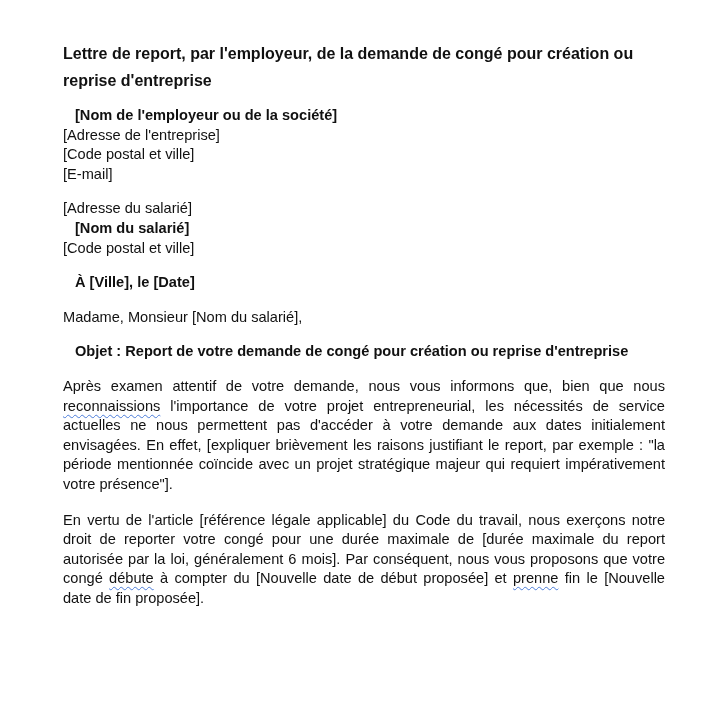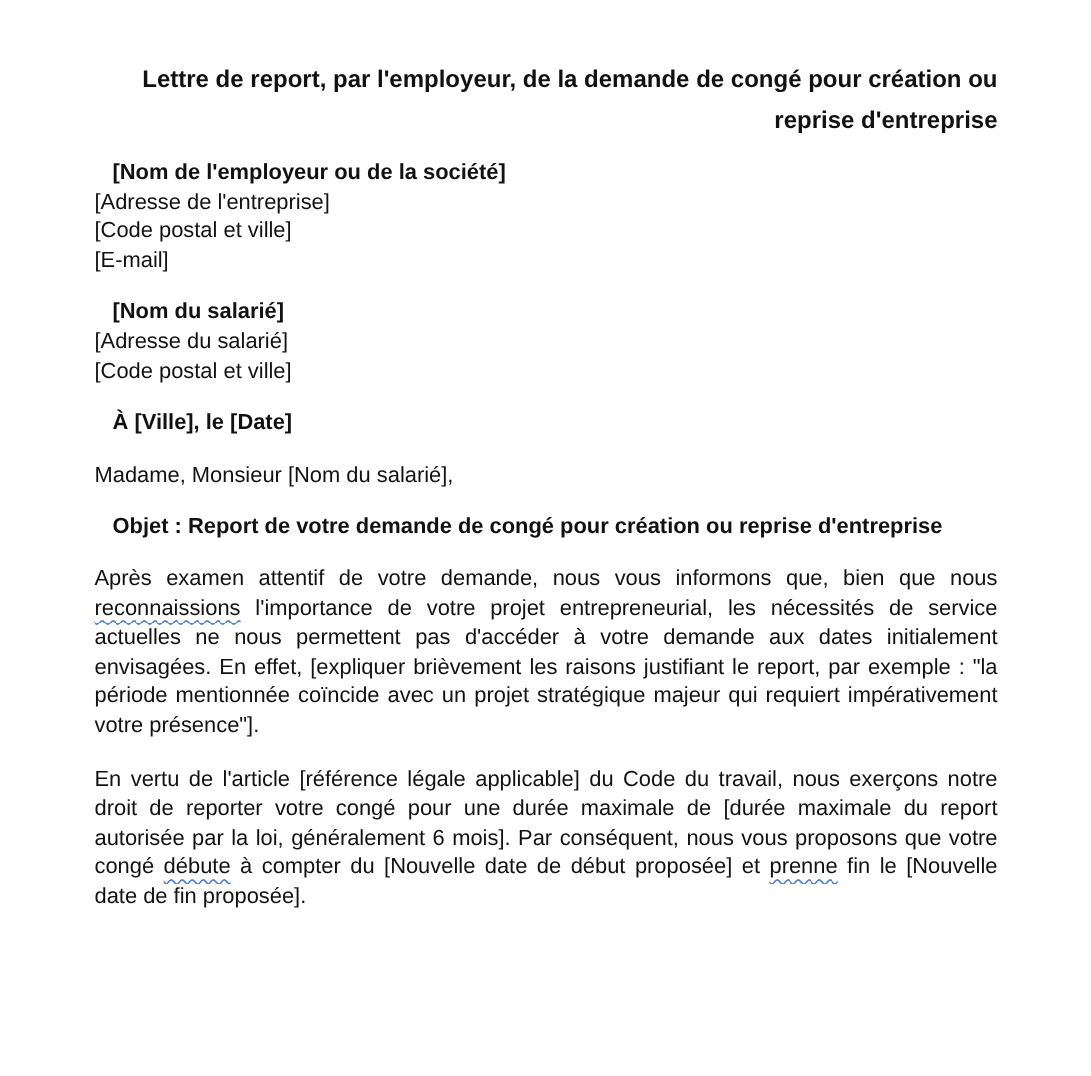--- a/index.html
+++ b/index.html
@@ -3,21 +3,21 @@
 <meta charset="utf-8">
 <style>
   html, body { margin: 0; padding: 0; background: #ffffff; }
   body { width: 727px; height: 717px; overflow: hidden; position: relative; }
   .page {
     position: absolute; left: 63px; top: 40px; width: 602px;
     font-family: "Liberation Sans", sans-serif;
     font-size: 14.6px; color: #111111; line-height: 19.6px;
   }
   .title {
-    text-align: right; font-weight: bold; font-size: 16px; line-height: 27px;
+    text-align: left; font-weight: bold; font-size: 16px; line-height: 27px;
     margin: 0 0 12px 0;
   }
   .block { margin: 0 0 15px 0; }
   .line { display: block; }
   .bold { font-weight: bold; padding-left: 12px; }
   .para { text-align: justify; margin: 0 0 16px 0; }
   .squiggle {
     text-decoration: underline wavy #4a7bd8;
     text-decoration-thickness: 1px;
     text-underline-offset: 3px;
@@ -30,22 +30,22 @@
   <div class="title">Lettre de report, par l'employeur, de la demande de congé pour création ou reprise d'entreprise</div>
 
   <div class="block">
     <span class="line bold">[Nom de l'employeur ou de la société]</span>
     <span class="line">[Adresse de l'entreprise]</span>
     <span class="line">[Code postal et ville]</span>
     <span class="line">[E-mail]</span>
   </div>
 
   <div class="block">
+    <span class="line">[Adresse du salarié]</span>
     <span class="line bold">[Nom du salarié]</span>
-    <span class="line">[Adresse du salarié]</span>
     <span class="line">[Code postal et ville]</span>
   </div>
 
   <div class="block bold">À [Ville], le [Date]</div>
 
   <div class="block">Madame, Monsieur [Nom du salarié],</div>
 
   <div class="block bold">Objet : Report de votre demande de congé pour création ou reprise d'entreprise</div>
 
 

